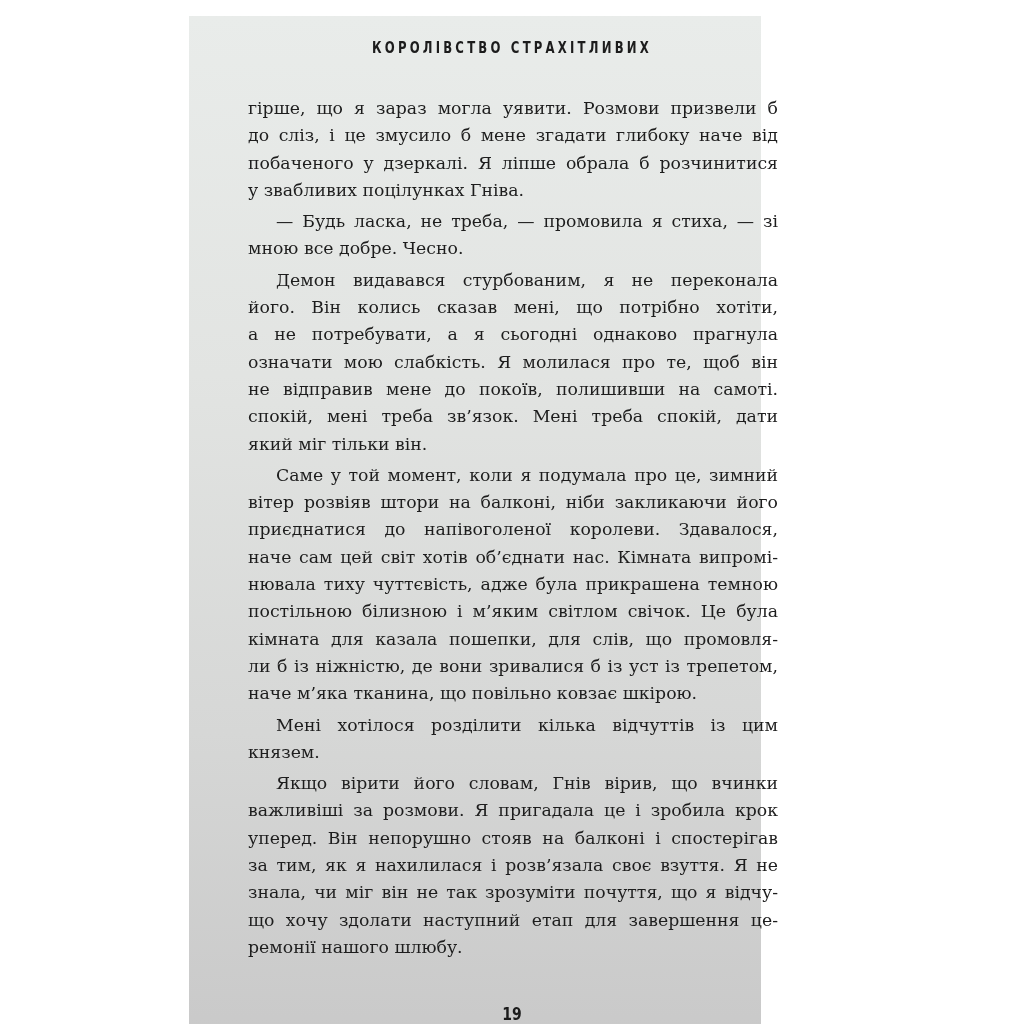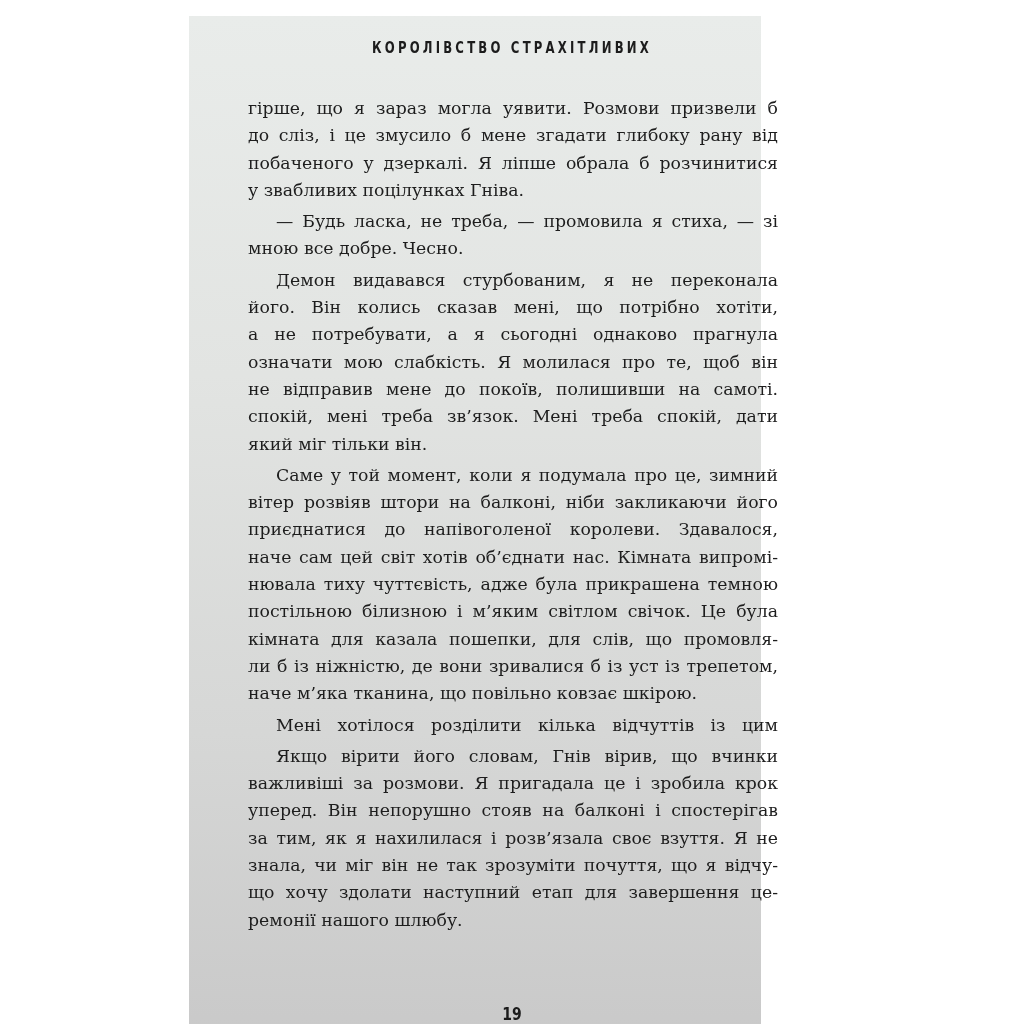--- a/index.html
+++ b/index.html
@@ -30,21 +30,21 @@
 </style>
 </head>
 <body>
 
 <div class="page">
   <div class="running-head">КОРОЛІВСТВО СТРАХІТЛИВИХ</div>
 
   <div class="body-text">
     <p class="ind-0">
       <span class="ln">гірше, що я зараз могла уявити. Розмови призвели б</span>
-      <span class="ln">до сліз, і це змусило б мене згадати глибоку рану від</span>
+      <span class="ln">до сліз, і це змусило б мене згадати глибоку наче від</span>
       <span class="ln">побаченого у дзеркалі. Я ліпше обрала б розчинитися</span>
       <span class="ln last">у звабливих поцілунках Гніва.</span>
     </p>
     <p>
       <span class="ln" style="padding-left:28px">— Будь ласка, не треба, — промовила я стиха, — зі</span>
       <span class="ln last">мною все добре. Чесно.</span>
     </p>
     <p>
       <span class="ln" style="padding-left:28px">Демон видавався стурбованим, я не переконала</span>
       <span class="ln">його. Він колись сказав мені, що потрібно хотіти,</span>
@@ -60,20 +60,21 @@
       <span class="ln">приєднатися до напівоголеної королеви. Здавалося,</span>
       <span class="ln">наче сам цей світ хотів об’єднати нас. Кімната випромі-</span>
       <span class="ln">нювала тиху чуттєвість, адже була прикрашена темною</span>
       <span class="ln">постільною білизною і м’яким світлом свічок. Це була</span>
       <span class="ln">кімната для казала пошепки, для слів, що промовля-</span>
       <span class="ln">ли б із ніжністю, де вони зривалися б із уст із трепетом,</span>
       <span class="ln last">наче м’яка тканина, що повільно ковзає шкірою.</span>
     </p>
     <p>
       <span class="ln" style="padding-left:28px">Мені хотілося розділити кілька відчуттів із цим</span>
+      <span class="ln last">князем.</span>
     </p>
     <p>
       <span class="ln" style="padding-left:28px">Якщо вірити його словам, Гнів вірив, що вчинки</span>
       <span class="ln">важливіші за розмови. Я пригадала це і зробила крок</span>
       <span class="ln">уперед. Він непорушно стояв на балконі і спостерігав</span>
       <span class="ln">за тим, як я нахилилася і розв’язала своє взуття. Я не</span>
       <span class="ln">знала, чи міг він не так зрозуміти почуття, що я відчу-</span>
       <span class="ln">що хочу здолати наступний етап для завершення це-</span>
       <span class="ln last">ремонії нашого шлюбу.</span>
     </p>

